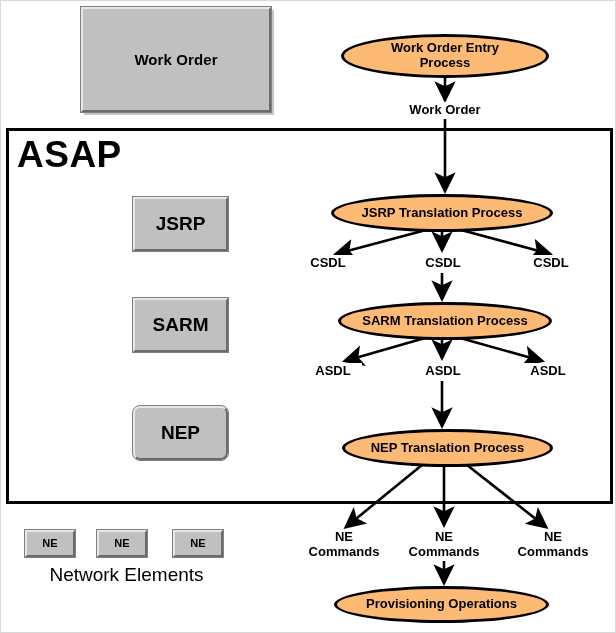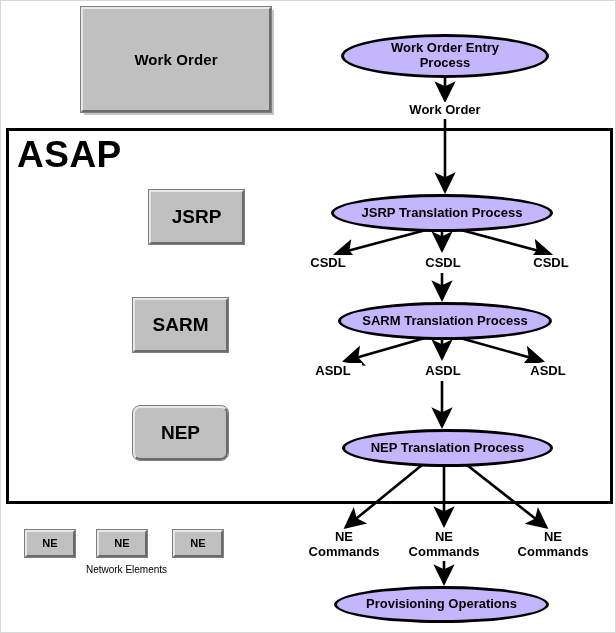--- a/index.html
+++ b/index.html
@@ -38,53 +38,53 @@
     box-shadow:3px 3px 0 rgba(150,150,150,.55);
   }
 
   #wo-origin{
     left:80px; top:6px; width:190px; height:105px;
     font-size:15px; letter-spacing:.1px;
   }
   .module{
     width:95px; height:54px; font-size:19px;
   }
-  #mod-jsrp{left:132px; top:189px;margin-left:16px;}
+  #mod-jsrp{left:132px; top:196px;}
   #mod-sarm{left:132px; top:297px;}
   #mod-nep {left:132px; top:405px;border-radius:7px;}
 
   .ne-box{
     width:50px; height:27px; font-size:11px;
   }
   #ne1{left:24px; top:529px;}
   #ne2{left:96px; top:529px;}
   #ne3{left:172px; top:529px;}
 
   #ne-caption{
     left:18px; top:563px; width:215px;
-    font-size:10px; color:#000; text-align:center;
+    font-size:19px; color:#000; text-align:center;
   }
 
   
   #asap-box{
     left:5px; top:127px; width:607px; height:376px;
     border:3px solid #000;
     box-sizing:border-box;
     background:transparent;
   }
   #asap-label{
     left:16px; top:133px;
     font-size:37px; font-weight:bold; letter-spacing:.5px; color:#000;text-align:center;
   }
 
   
   .ellipse{
     border:3px solid #000;
     border-radius:50%;
-    background:#c4b5fd;
+    background:#fdba74;
     box-sizing:border-box;
     color:#000;
     font-size:13px;
     font-weight:bold;
     line-height:1.15;
     z-index:5;
   }
   #ell-entry {left:340px; top:33px;  width:208px; height:44px; font-size:13px;}
   #ell-jsrp  {left:330px; top:193px; width:222px; height:38px;}
   #ell-sarm  {left:337px; top:301px; width:214px; height:38px;}

